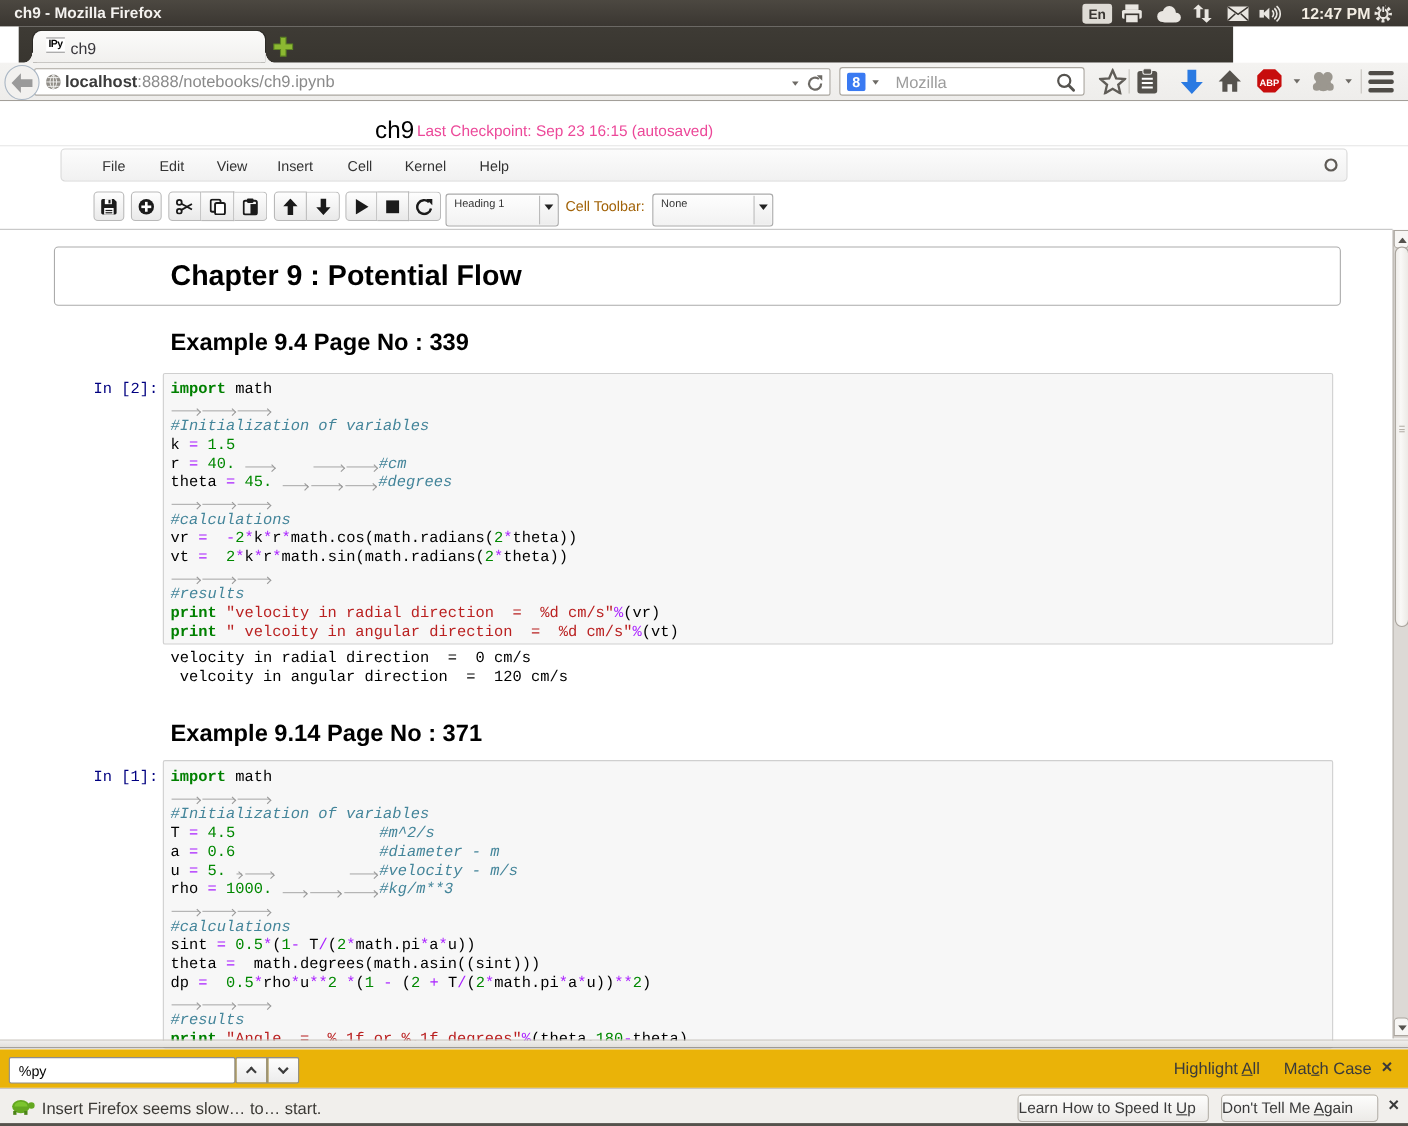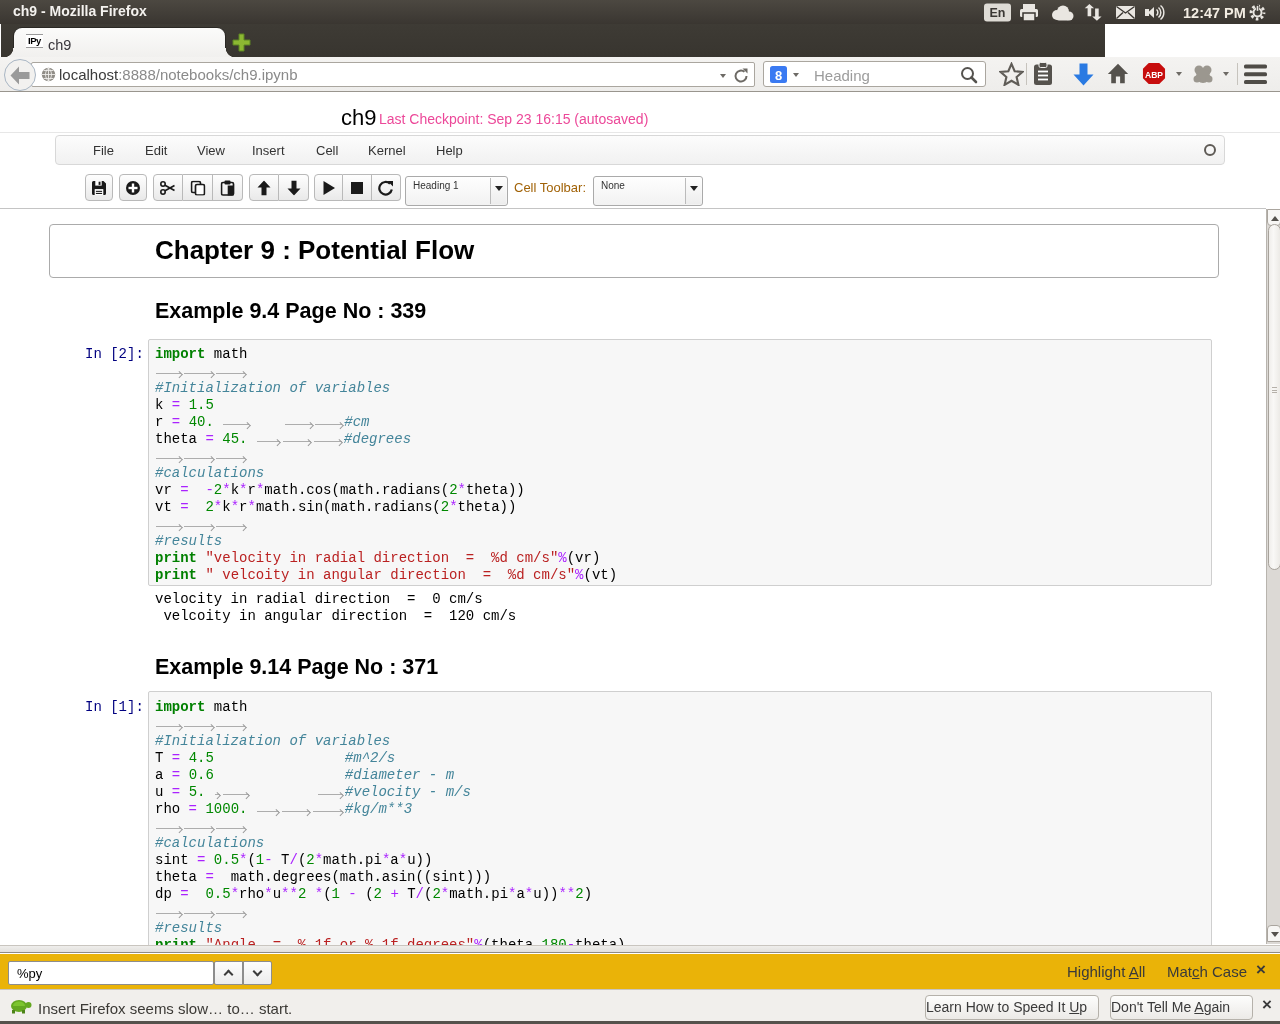--- a/index.html
+++ b/index.html
@@ -1,28 +1,28 @@
 <!DOCTYPE html>
 <html><head><meta charset="utf-8"><style>
 *{margin:0;padding:0;box-sizing:border-box}
 html,body{width:1280px;height:1024px;overflow:hidden}
 body{position:relative;font-family:"Liberation Sans",sans-serif;background:#fff}
 .abs{position:absolute}
 
 #titlebar{left:0;top:0;width:1280px;height:24px;background:linear-gradient(#4c4841,#3a3631);color:#f4f2ef;font-weight:bold;font-size:14px}
 #titlebar .t{position:absolute;left:13px;top:3px}
-#tabbar{left:1px;top:24px;width:1104px;height:33px;background:linear-gradient(#3e3b35,#38352f)}
+#tabbar{left:17px;top:24px;width:1104px;height:33px;background:linear-gradient(#3e3b35,#38352f)}
 #tab{position:absolute;left:12px;top:3px;width:213px;height:30px;background:linear-gradient(#fbfbfa,#f1f0ee);border-radius:9px 9px 0 0;border:1px solid #2a2824;border-bottom:none}
 #tab .fav{position:absolute;left:12px;top:6px;width:17px;height:14px;background:#fff;border-top:1px solid #9a9a9a;border-bottom:1px solid #9a9a9a;color:#000;font-weight:bold;font-size:9.5px;line-height:12px;text-align:center;letter-spacing:-0.5px}
 #tab .lbl{position:absolute;left:34px;top:9px;font-size:14.5px;color:#38363b}
 #nav{left:0;top:57px;width:1280px;height:35px;background:linear-gradient(#f4f3f1,#eeedeb);border-bottom:1px solid #99958e}
 #backb{position:absolute;left:4px;top:1.5px;width:32px;height:32px;border-radius:50%;background:#f2f1ef;border:1px solid #a9b6c4}
 #urlbar{position:absolute;left:31px;top:5px;width:724px;height:25px;background:#fff;border:1px solid #aaa69f;border-radius:2px}
 #urlbar .txt{position:absolute;left:27px;top:3px;font-size:15px;color:#8a8a8a;white-space:pre}
-#urlbar .txt b{color:#3b3b3b;font-weight:normal}
+#urlbar .txt b{color:#3b3b3b;font-weight:bold}
 #searchbox{position:absolute;left:763px;top:4px;width:223px;height:26px;background:#fff;border:1px solid #aaa69f;border-radius:3px}
 #searchbox .ph{position:absolute;left:50px;top:5px;font-size:15px;color:#9c9c9c}
 .navico{position:absolute;top:0}
 
 .tri{width:0;height:0;border-left:3.5px solid transparent;border-right:3.5px solid transparent;border-top:4px solid #6d6a65;display:inline-block}
 
 #nbheader{left:0;top:92px;width:1280px;height:41px;background:#fff;border-bottom:1px solid #e7e7e7}
 #logo{position:absolute;left:68px;top:6px;font-family:"Liberation Mono",monospace;font-size:28px;line-height:34px;color:#3b74ab;white-space:pre}
 #logo .k{color:#000}#logo .y{color:#333}
 #nbtitle{position:absolute;left:341px;top:13px;font-size:22px;color:#000}
@@ -155,21 +155,21 @@
       <svg class="abs" style="left:5px;top:6px" width="20" height="19" viewBox="0 0 20 19">
         <path d="M9 0.5 L0.5 9.5 L9 18.5 L9 13 L19.5 13 L19.5 6 L9 6 Z" fill="#9a9a9a"></path>
       </svg>
     </div>
  <div id="searchbox">
   <svg class="abs" style="left:6px;top:4px" width="17" height="17" viewBox="0 0 17 17">
         <rect width="17" height="17" rx="2.5" fill="#3a7af2"></rect>
         <text x="8.5" y="13.5" font-family="Liberation Sans" font-size="13" font-weight="bold" fill="#fff" text-anchor="middle">8</text>
       </svg>
   <span class="tri" style="position:absolute;left:29px;top:11px"></span>
-  <span class="ph">Heading</span>
+  <span class="ph">Mozilla</span>
   <svg class="abs" style="right:7px;top:4px" width="18" height="18" viewBox="0 0 18 18">
         <circle cx="7.5" cy="7.5" r="5.5" stroke="#55534f" stroke-width="2" fill="none"></circle>
         <line x1="11.5" y1="11.5" x2="16" y2="16" stroke="#55534f" stroke-width="2.6" stroke-linecap="round"></line>
       </svg>
  </div>
  <svg class="navico" style="left:999px;top:5px" width="25" height="24" viewBox="0 0 26 25">
       <path d="M13 2 L16.3 9.6 L24.5 10.3 L18.3 15.7 L20.2 23.8 L13 19.5 L5.8 23.8 L7.7 15.7 L1.5 10.3 L9.7 9.6 Z" fill="none" stroke="#5f5c57" stroke-width="2.2"></path>
     </svg>
  <div class="abs" style="left:1026px;top:6px;width:1px;height:22px;background:#c6c3bd"></div>
     <div class="abs" style="left:1237px;top:6px;width:1px;height:22px;background:#c6c3bd"></div>

